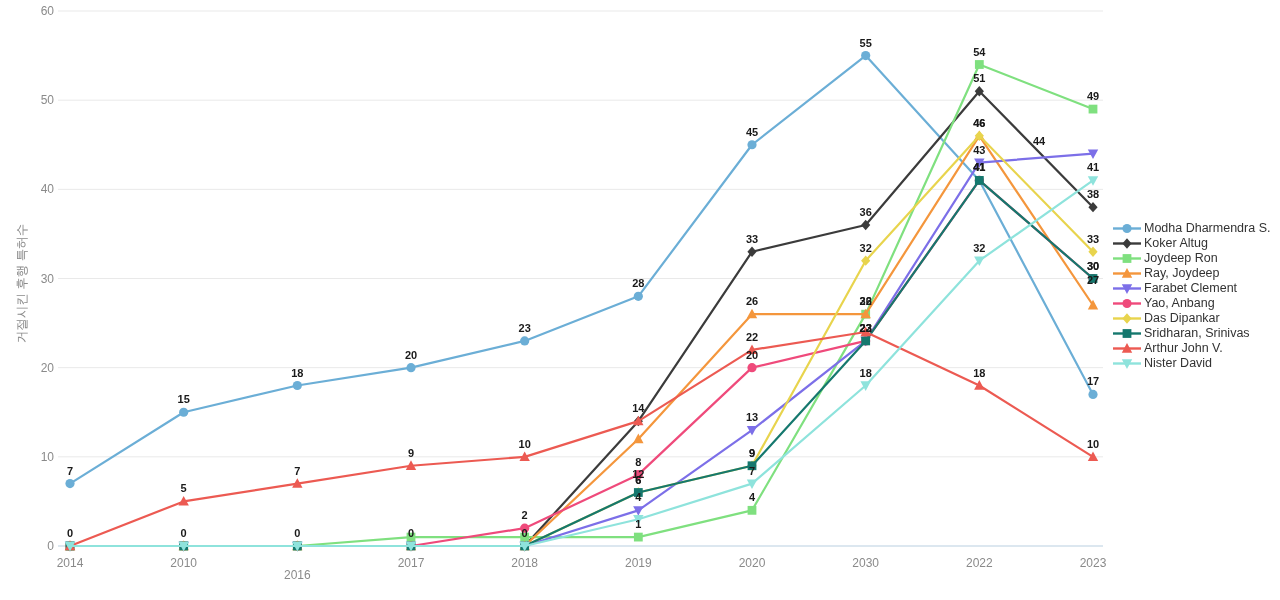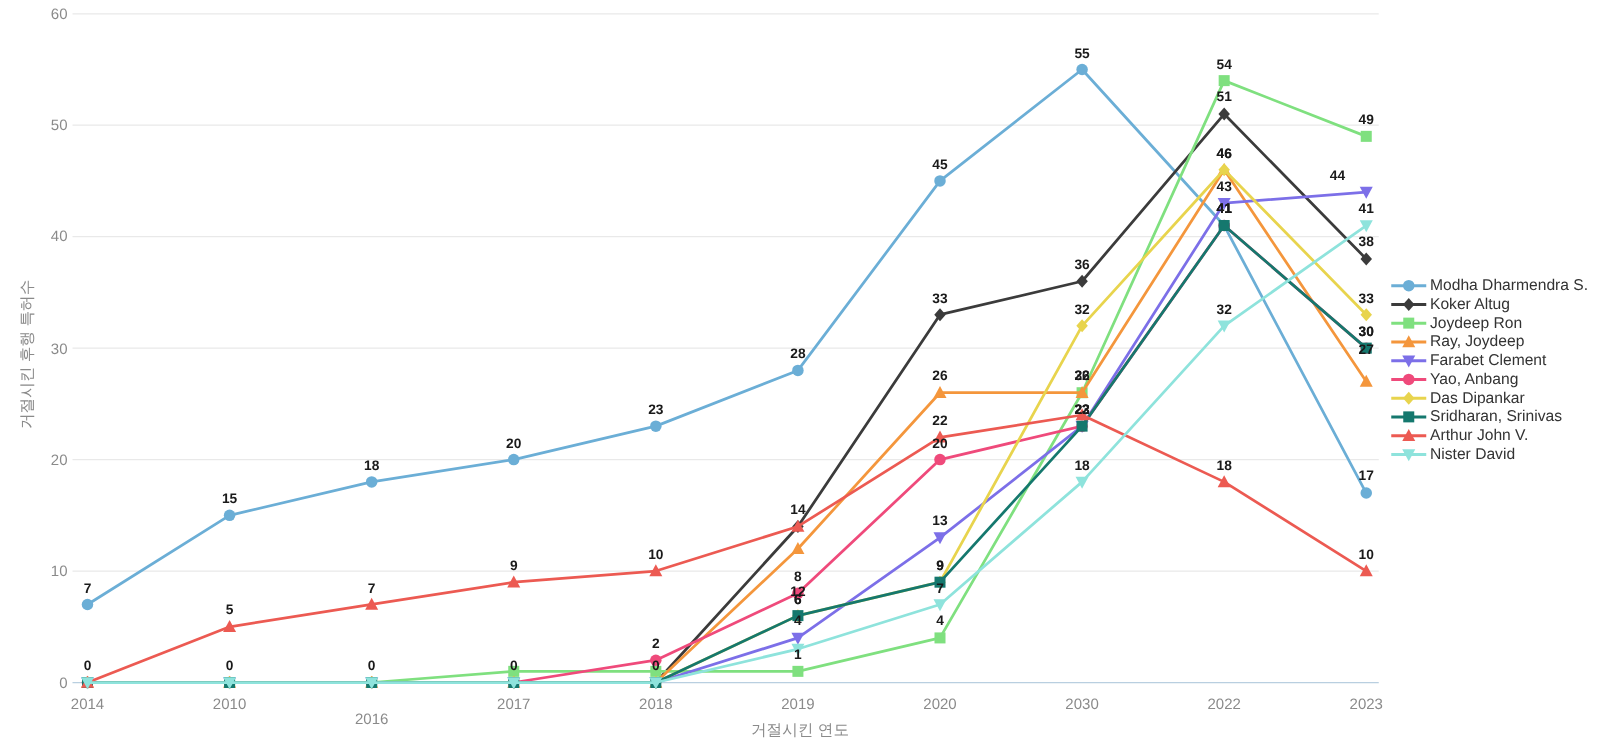--- a/index.html
+++ b/index.html
@@ -233,21 +233,20 @@
         <polygon points="411,551.4 416.2,541.8 405.8,541.8" fill="#8EE3DC"></polygon>
         <polygon points="524.6666666666667,551.4 529.8666666666668,541.8 519.4666666666667,541.8" fill="#8EE3DC"></polygon>
         <polygon points="638.3333333333334,524.65 643.5333333333334,515.05 633.1333333333333,515.05" fill="#8EE3DC"></polygon>
         <polygon points="752,488.9833333333333 757.2,479.3833333333333 746.8,479.3833333333333" fill="#8EE3DC"></polygon>
         <polygon points="865.6666666666667,390.9 870.8666666666668,381.3 860.4666666666667,381.3" fill="#8EE3DC"></polygon>
         <polygon points="979.3333333333334,266.06666666666666 984.5333333333334,256.4666666666667 974.1333333333333,256.4666666666667" fill="#8EE3DC"></polygon>
         <polygon points="1093,185.8166666666667 1098.2,176.2166666666667 1087.8,176.2166666666667" fill="#8EE3DC"></polygon>
       </g>
     </svg>
   <div id="y-axis-title">거절시킨 후행 특허수</div>
-  <div id="x-axis-title">거절시킨 연도</div>
   <div id="ticks-y">
       <div class="axis-tick-y" style="left: 8px; top: 546px;">0</div>
       <div class="axis-tick-y" style="left: 8px; top: 456.833px;">10</div>
       <div class="axis-tick-y" style="left: 8px; top: 367.667px;">20</div>
       <div class="axis-tick-y" style="left: 8px; top: 278.5px;">30</div>
       <div class="axis-tick-y" style="left: 8px; top: 189.333px;">40</div>
       <div class="axis-tick-y" style="left: 8px; top: 100.167px;">50</div>
       <div class="axis-tick-y" style="left: 8px; top: 11px;">60</div>
     </div>
   <div id="ticks-x">
@@ -285,21 +284,21 @@
       <div class="pt-label" style="left: 1093px; top: 102.083px;">49</div>
       <div class="pt-label" style="left: 638.333px; top: 432px; margin-top: 48px;">12</div>
       <div class="pt-label" style="left: 752px; top: 307.167px;">26</div>
       <div class="pt-label" style="left: 865.667px; top: 307.167px;">32</div>
       <div class="pt-label" style="left: 979.333px; top: 128.833px;">46</div>
       <div class="pt-label" style="left: 1093px; top: 286px;">27</div>
       <div class="pt-label" style="left: 638.333px; top: 503.333px;">4</div>
       <div class="pt-label" style="left: 752px; top: 423.083px;">13</div>
       <div class="pt-label" style="left: 865.667px; top: 333.917px;">23</div>
       <div class="pt-label" style="left: 979.333px; top: 155.583px;">43</div>
-      <div class="pt-label" style="left: 1070px; top: 146.667px;">44</div>
+      <div class="pt-label" style="left: 1039px; top: 146.667px;">44</div>
       <div class="pt-label" style="left: 524.667px; top: 521.167px;">2</div>
       <div class="pt-label" style="left: 638.333px; top: 467.667px;">8</div>
       <div class="pt-label" style="left: 752px; top: 360.667px;">20</div>
       <div class="pt-label" style="left: 865.667px; top: 333.917px;">23</div>
       <div class="pt-label" style="left: 979.333px; top: 173.417px;">41</div>
       <div class="pt-label" style="left: 1093px; top: 271.5px;">30</div>
       <div class="pt-label" style="left: 638.333px; top: 485.5px;">6</div>
       <div class="pt-label" style="left: 752px; top: 458.75px;">9</div>
       <div class="pt-label" style="left: 865.667px; top: 253.667px;">32</div>
       <div class="pt-label" style="left: 979.333px; top: 128.833px;">46</div>

